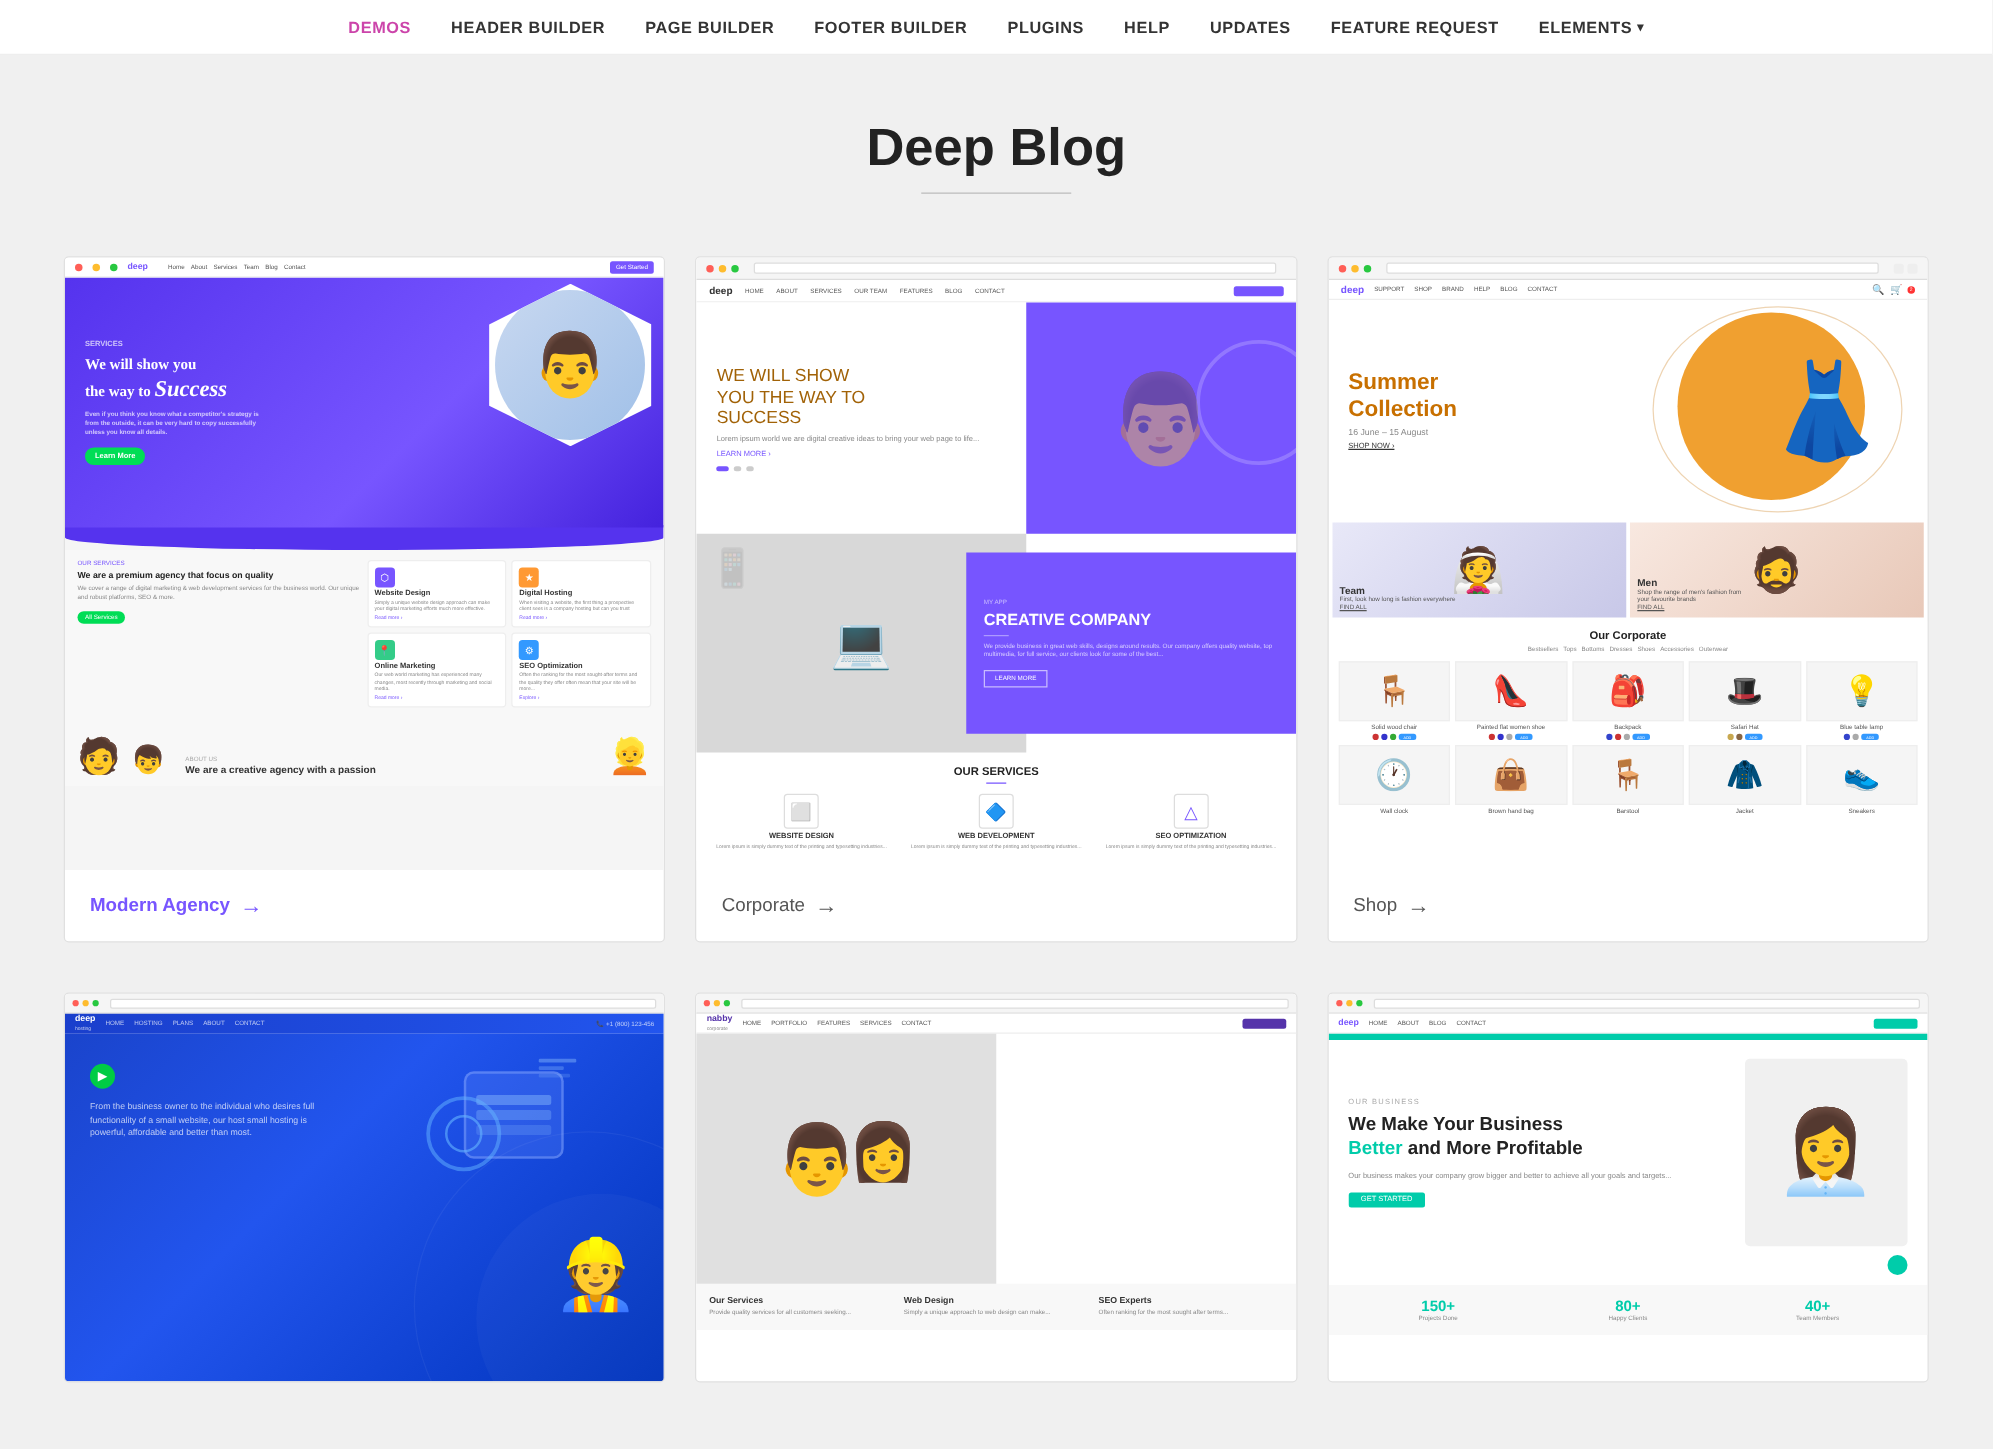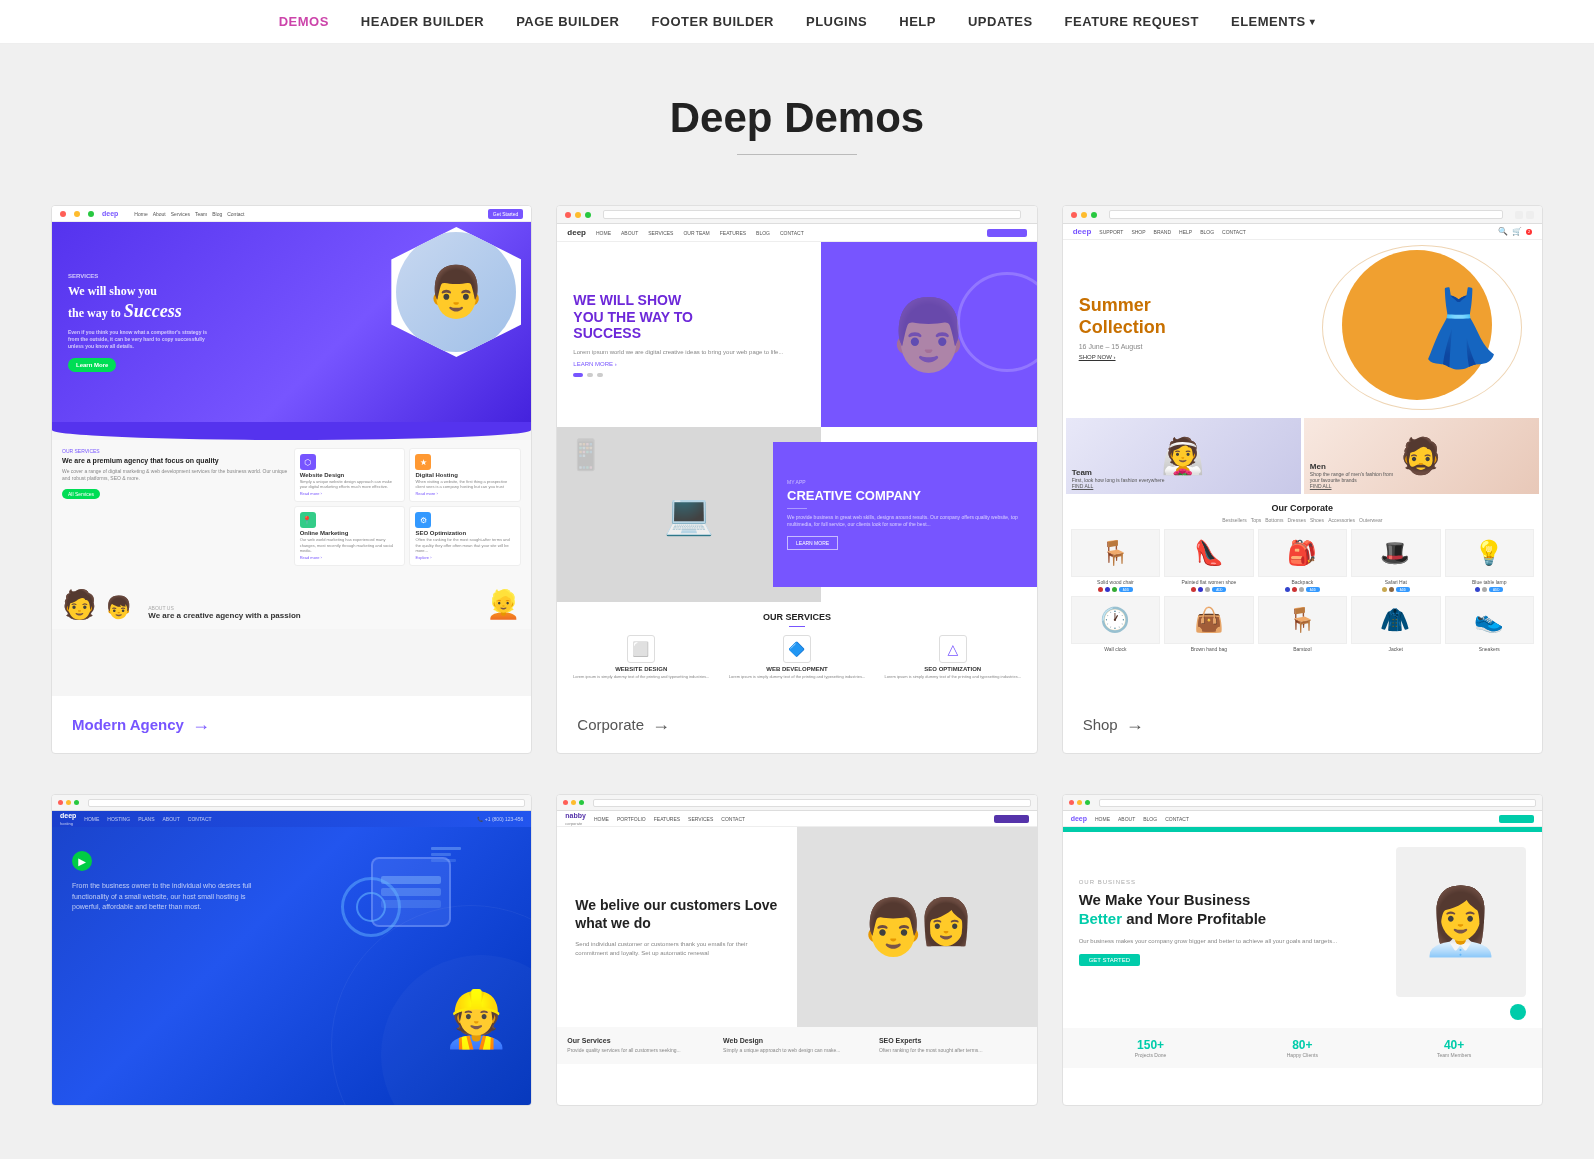--- a/index.html
+++ b/index.html
@@ -137,22 +137,22 @@
     }
     .corp-hero-left {
       width: 55%;
       padding: 16px;
       display: flex;
       flex-direction: column;
       justify-content: center;
     }
     .corp-hero-left .hero-title {
       font-size: 14px;
-      font-weight: 700;
-      color: #6d28d9;
+      font-weight: 400;
+      color: #a16207;
       line-height: 1.2;
     }
     .corp-hero-left .hero-desc {
       font-size: 6px;
       color: #888;
       margin-top: 6px;
       line-height: 1.5;
     }
     .corp-hero-left .hero-link {
       font-size: 6px;
@@ -226,21 +226,21 @@
   <a href="#">HELP</a>
   <a href="#">UPDATES</a>
   <a href="#">FEATURE REQUEST</a>
   <a href="#" style="display:flex;align-items:center;gap:4px;">
     <span>ELEMENTS</span>
     <span style="font-size:10px;">▾</span>
   </a>
 </nav>
 
 <div class="page-header">
-  <h1>Deep Demos</h1>
+  <h1>Deep Blog</h1>
   <div class="divider"></div>
 </div>
 
 <div class="demo-grid">
 
   <div class="demo-card">
     <div class="thumbnail">
 
       <div class="mini-nav">
         <div class="browser-dot red"></div>
@@ -654,24 +654,20 @@
         <span style="font-size:7px;font-weight:700;color:#5533aa;">nabby<br><span style="font-size:4px;font-weight:400;color:#888;">corporate</span></span>
         <span style="font-size:5px;color:#555;">HOME</span>
         <span style="font-size:5px;color:#555;">PORTFOLIO</span>
         <span style="font-size:5px;color:#555;">FEATURES</span>
         <span style="font-size:5px;color:#555;">SERVICES</span>
         <span style="font-size:5px;color:#555;">CONTACT</span>
         <div style="margin-left:auto;width:35px;height:8px;background:#5533aa;border-radius:2px;"></div>
       </div>
 
       <div style="display:flex;height:200px;">
-        <div style="width:50%;padding:18px;display:flex;flex-direction:column;justify-content:center;">
-          <div style="font-size:14px;font-weight:700;color:#222;line-height:1.3;">We belive our customers Love what we do</div>
-          <div style="font-size:6px;color:#888;margin-top:8px;line-height:1.5;">Send individual customer or customers thank you emails for their commitment and loyalty. Set up automatic renewal</div>
-        </div>
         <div style="width:50%;background:#e0e0e0;display:flex;align-items:center;justify-content:center;font-size:60px;color:#aaa;overflow:hidden;">
           <div style="display:flex;gap:-10px;">
             <div style="font-size:55px;">👨</div>
             <div style="font-size:45px;margin-left:-10px;">👩</div>
           </div>
         </div>
       </div>
 
       <div style="padding:10px;background:#f8f8f8;">
         <div style="display:grid;grid-template-columns:1fr 1fr 1fr;gap:8px;">

